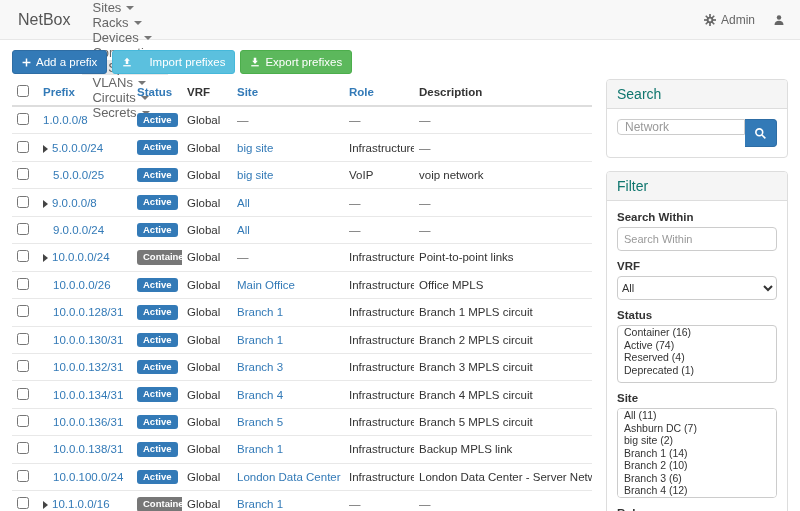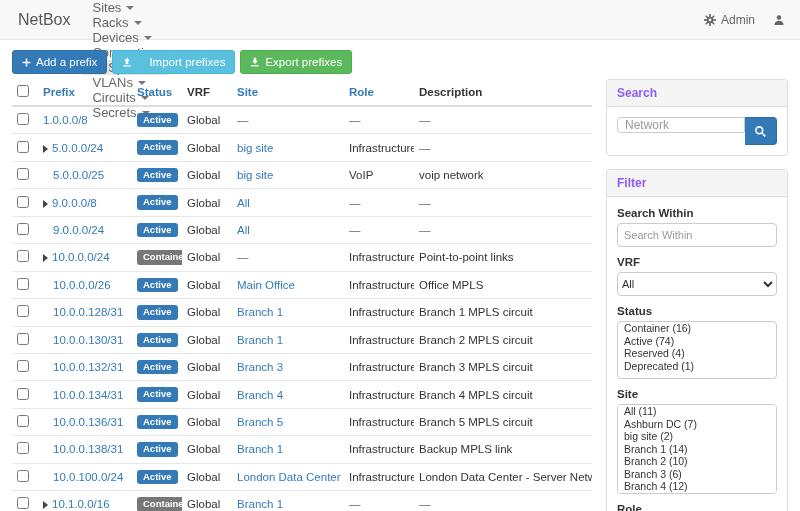--- a/index.html
+++ b/index.html
@@ -65,21 +65,21 @@
   .tree-caret {
     display: inline-block; width: 0; height: 0; vertical-align: middle;
     border-top: 4px solid transparent; border-bottom: 4px solid transparent;
     border-left: 5px solid #444; margin-right: 4px; cursor: pointer;
   }
 
   
   .panel { border: 1px solid #ddd; border-radius: 4px; margin-bottom: 13px; background: #fff; }
   .panel-heading {
     padding: 6px 10px; background: #f5f5f5; border-bottom: 1px solid #ddd;
-    font-weight: bold; font-size: 12px; color: #8b5cf6; border-radius: 3px 3px 0 0;
+    font-weight: normal; font-size: 14px; color: #0f766e; border-radius: 3px 3px 0 0;
   }
   .panel-body { padding: 10px; }
   .input-group { display: flex; }
   .input-group input {
     flex: 1; min-width: 0; height: 16px; border: 1px solid #ccc; border-radius: 4px 0 0 4px;
     padding: 0 7px; font-size: 12px; font-family: "Liberation Sans", sans-serif; color: #333;
   }
   .input-group .search-btn {
     width: 32px; height: 28px; background: #337ab7; border: 1px solid #2e6da4;
     border-left: none; border-radius: 0 4px 4px 0; display: flex; align-items: center;

